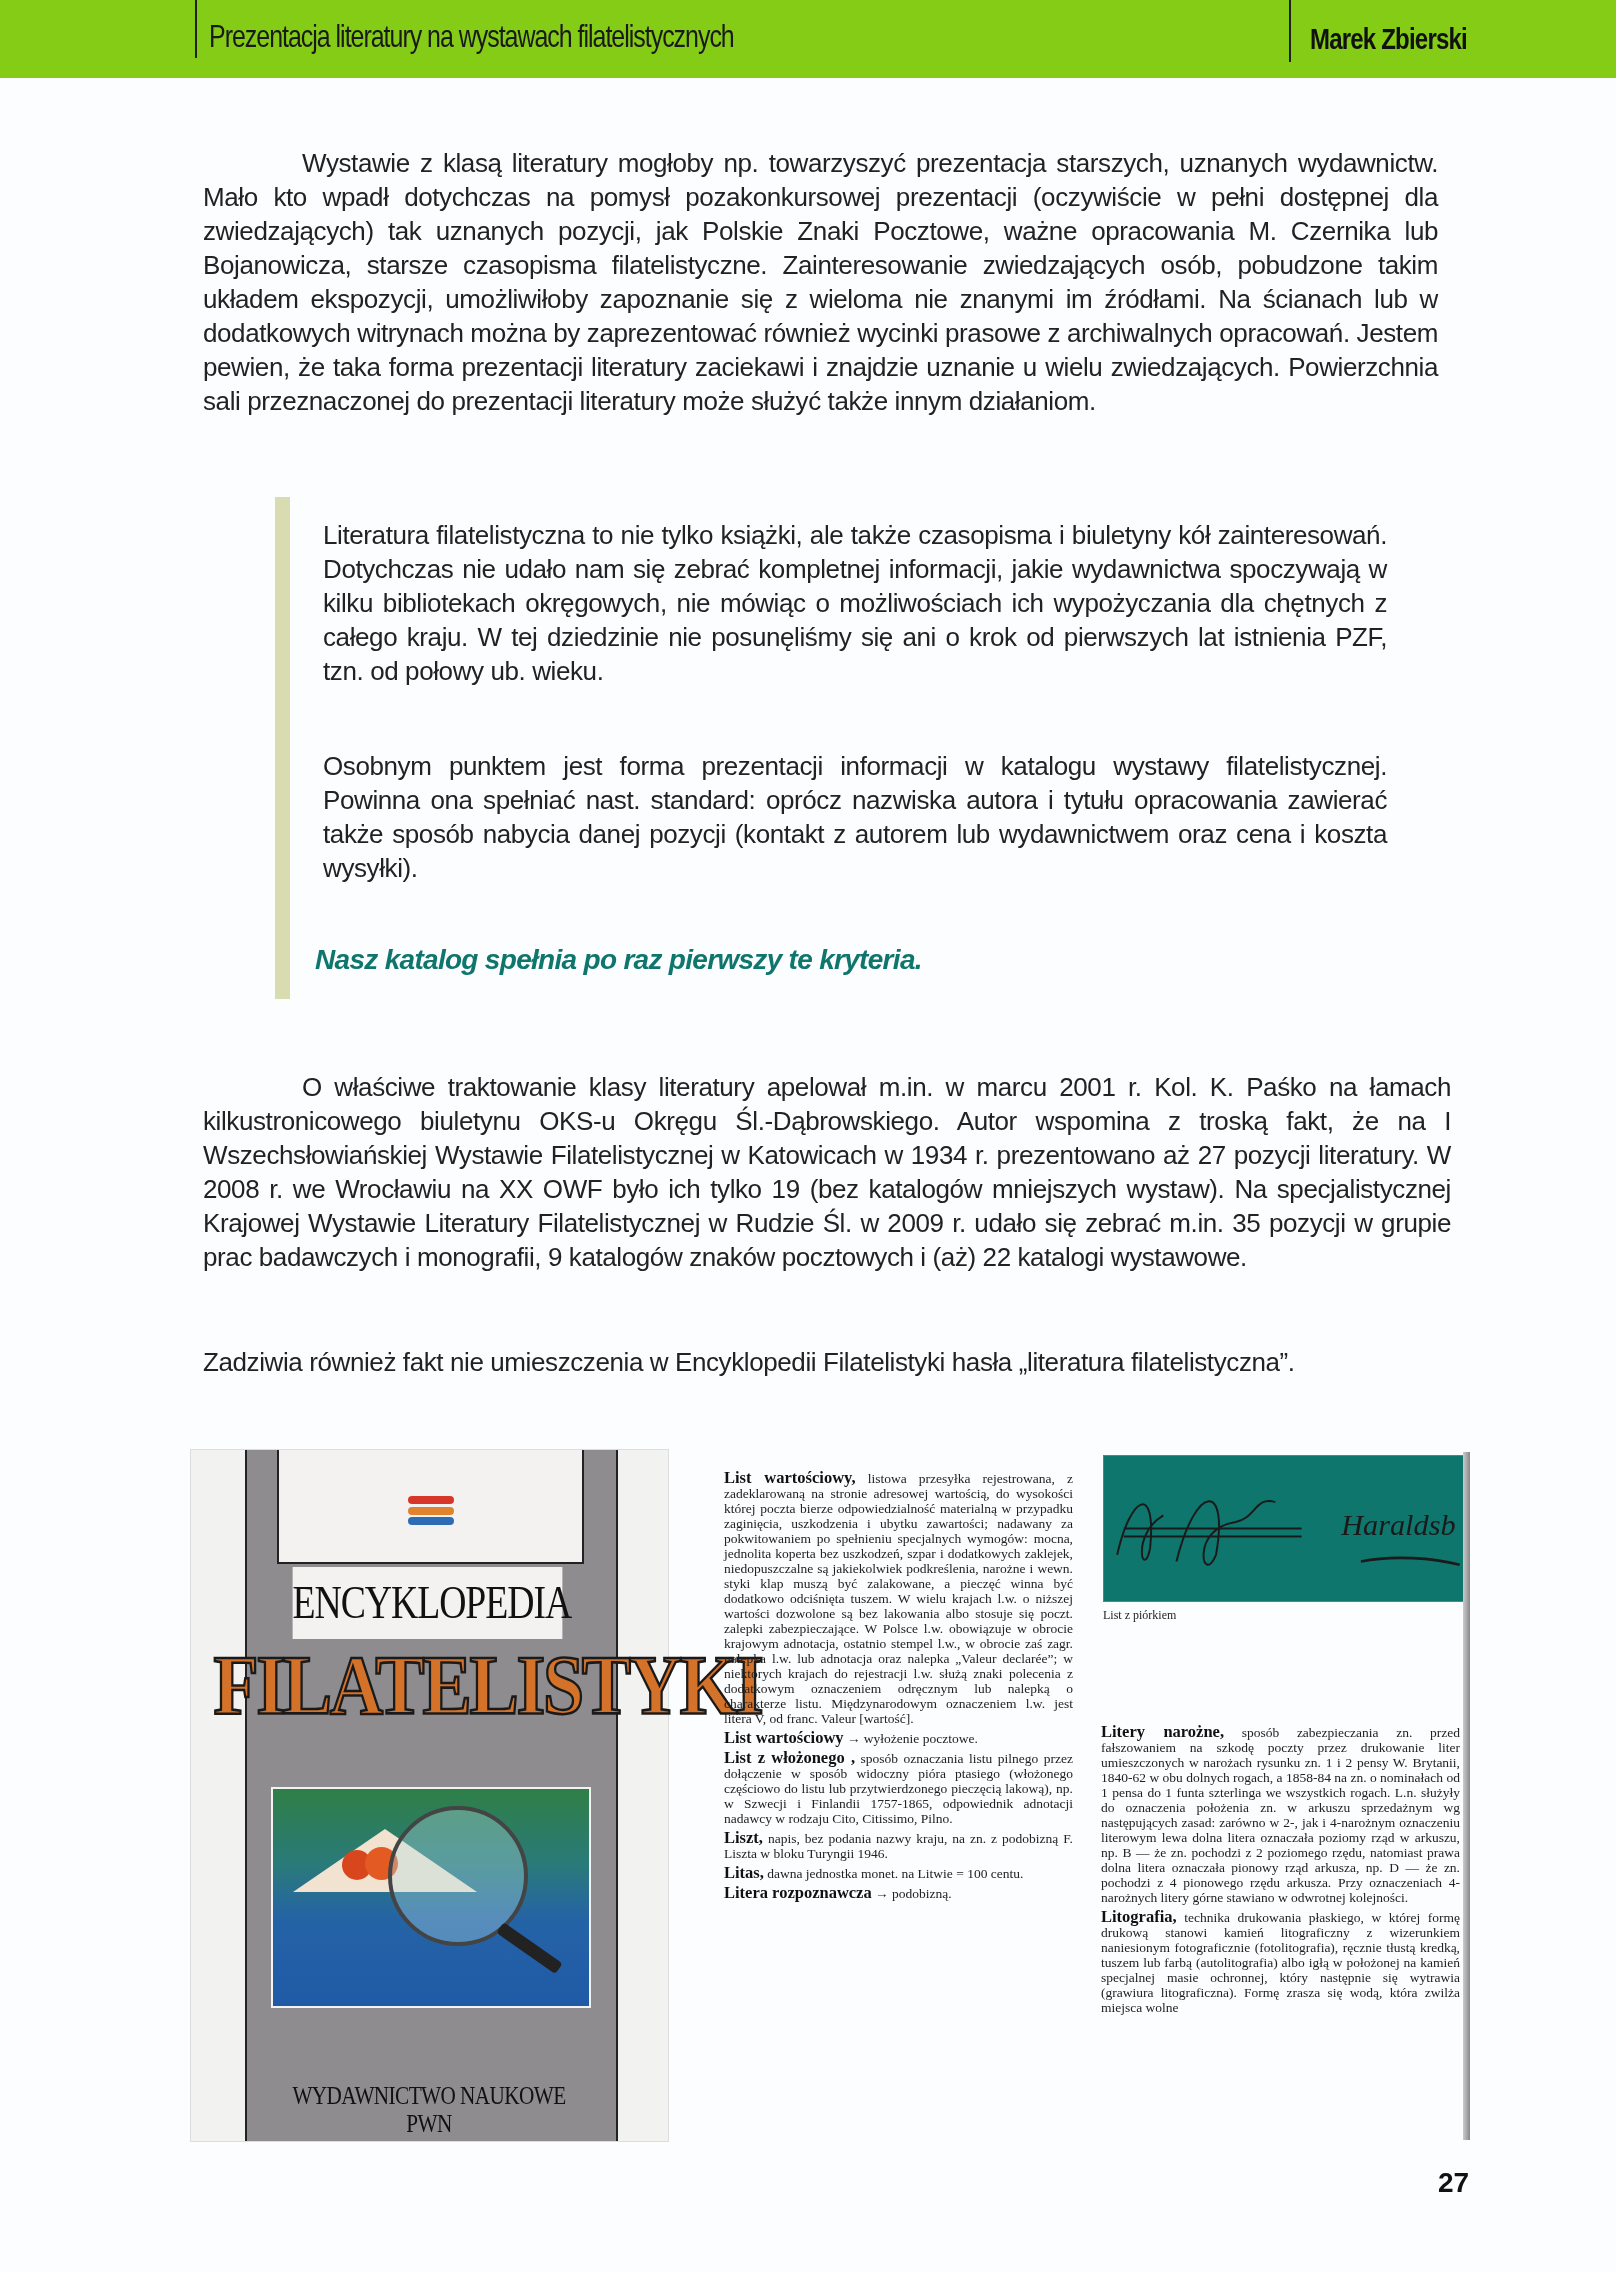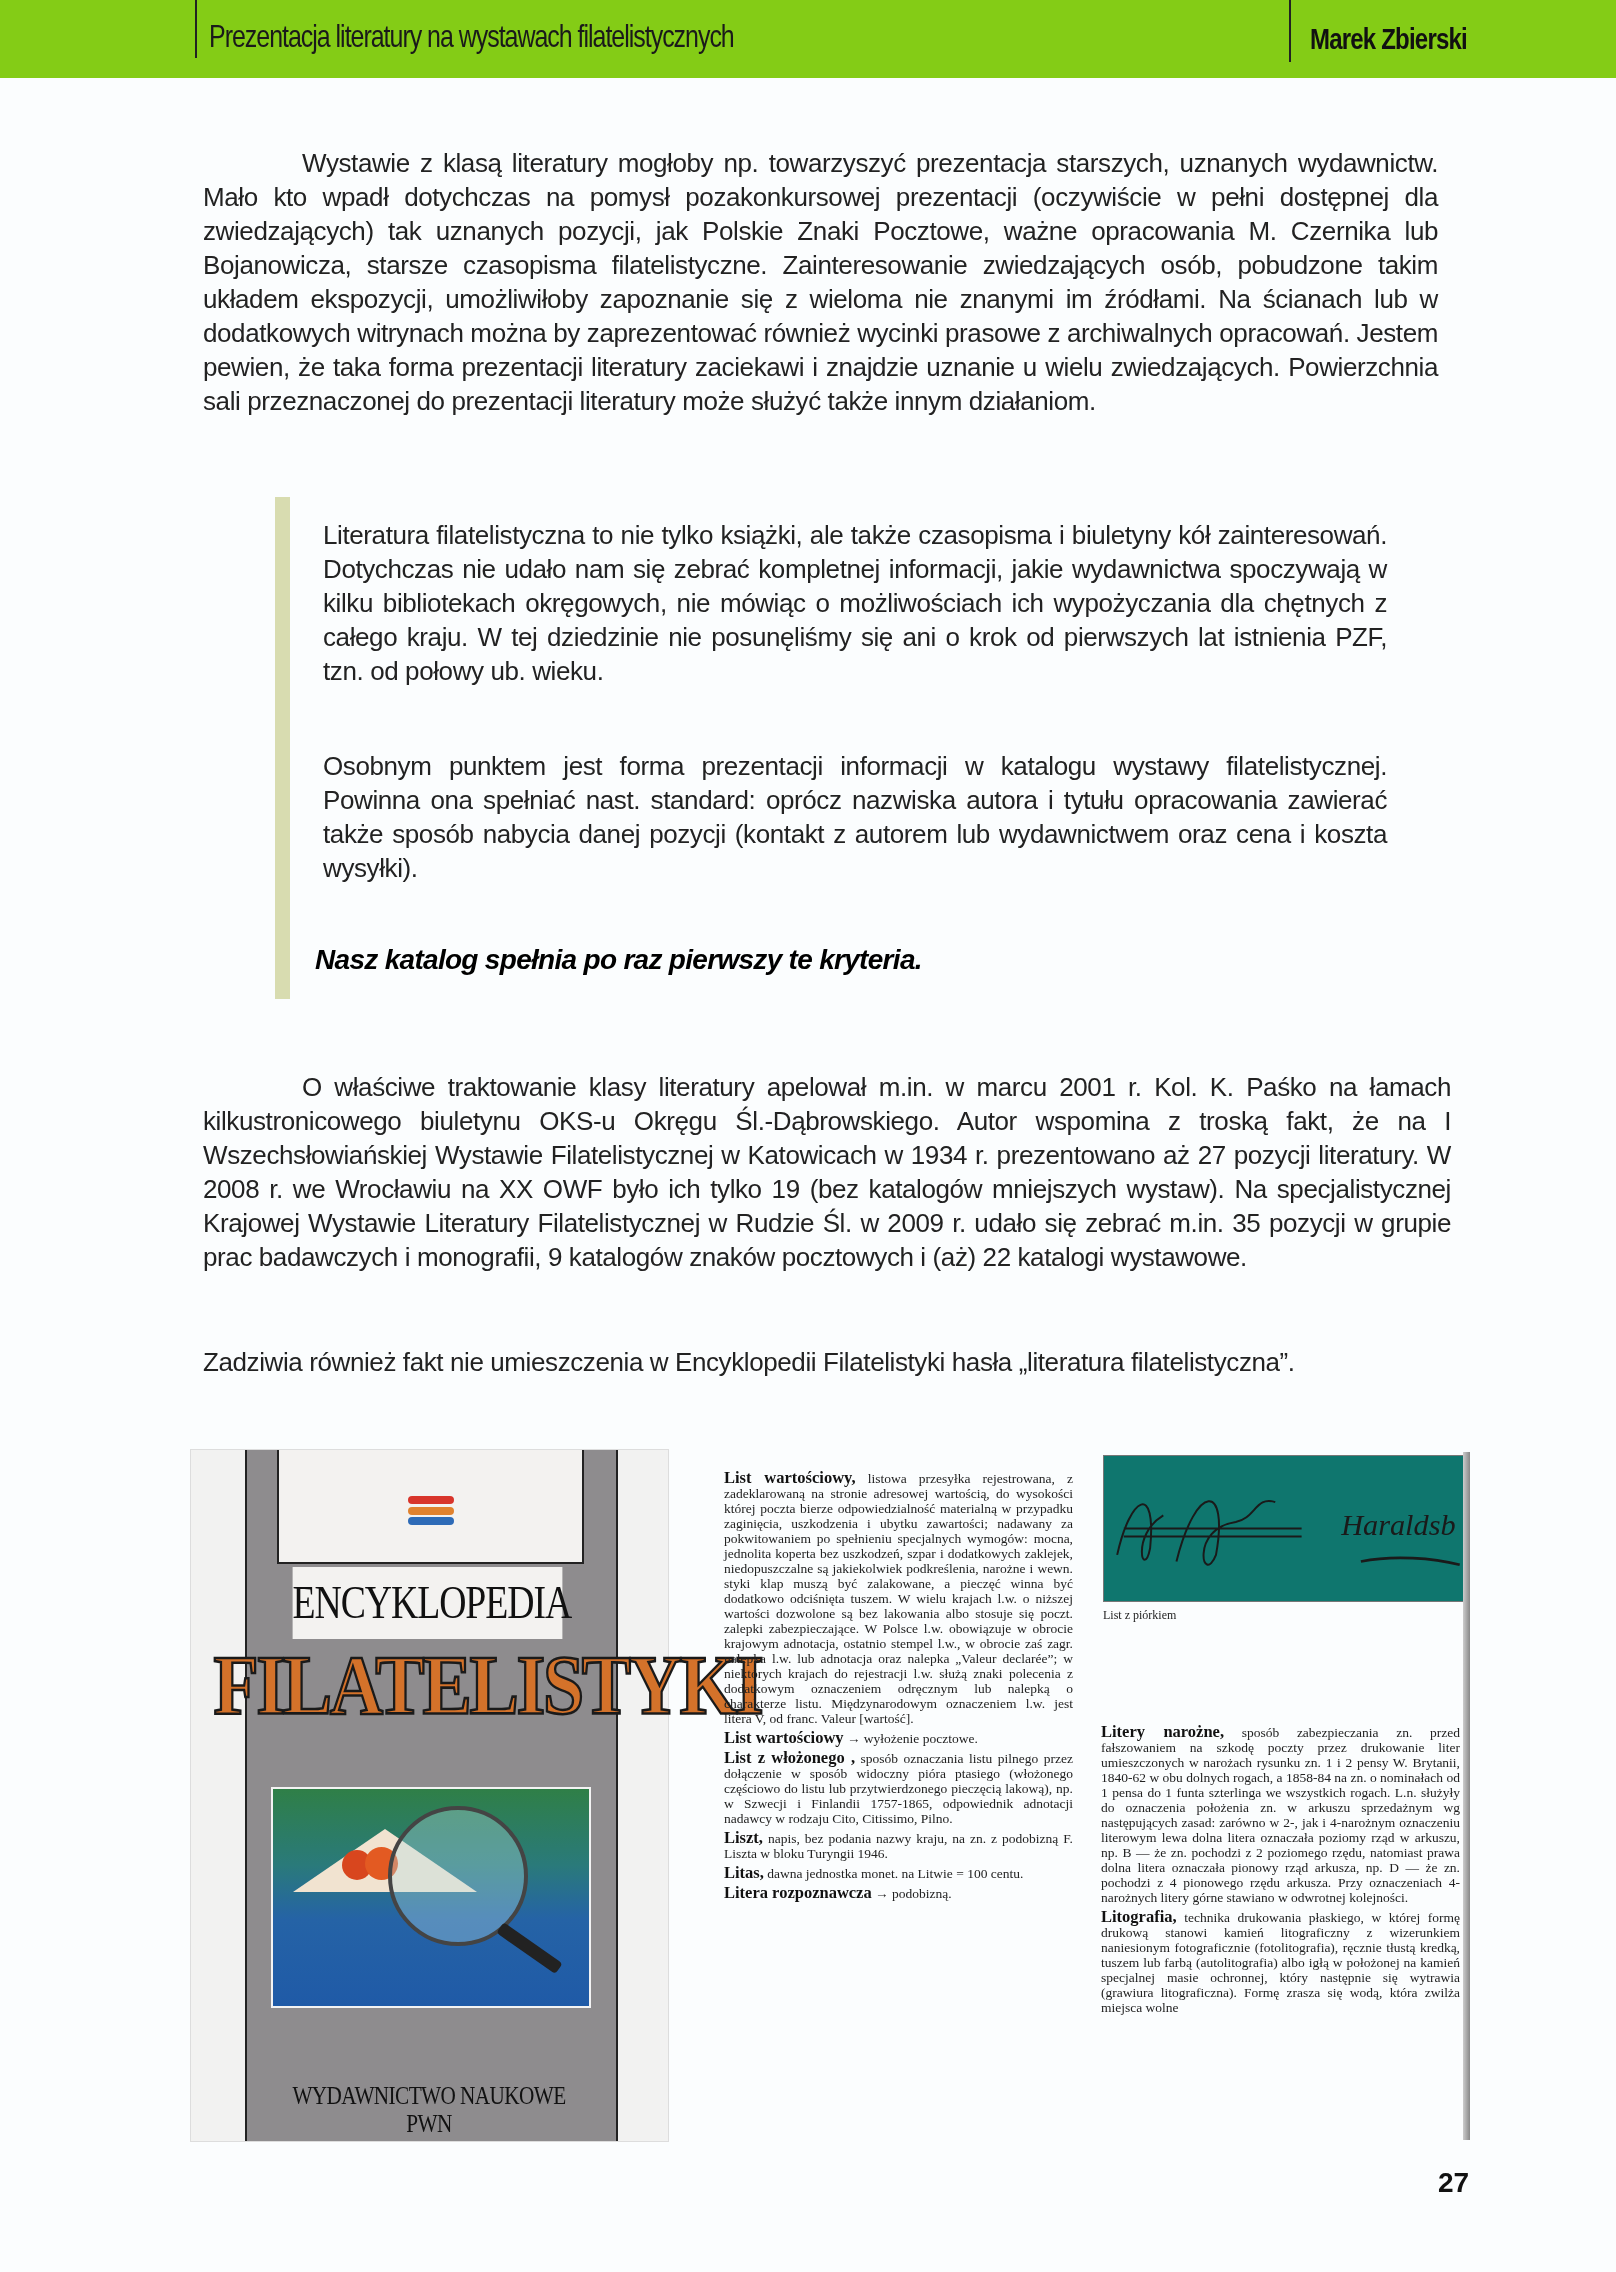--- a/index.html
+++ b/index.html
@@ -30,21 +30,21 @@
     letter-spacing:-0.4px; text-align:justify; text-align-last:left;
   }
   .body-text p { margin:8px; }
   .indent { text-indent:99px; }
   #p1 { left:195px; top:138px; width:1251px; }
   .quote-bar { position:absolute; left:275px; top:497px; width:14.5px; height:502px; background:#d8dcb0; }
   #q1 { left:315px; top:510px; width:1080px; }
   #q2 { left:315px; top:741px; width:1080px; }
   .emph {
     position:absolute; left:315px; top:944px; font-size:28px; font-weight:bold;
-    font-style:italic; color:#000000; letter-spacing:-0.7px; white-space:nowrap;
+    font-style:italic; color:#0f766e; letter-spacing:-0.7px; white-space:nowrap;
   }
   #p2 { left:195px; top:1062px; width:1264px; }
   #p3 { left:195px; top:1337px; width:1264px; text-align:left; }
 
   
   .fig-left {
     position:absolute; left:190px; top:1449px; width:477px; height:691px;
     background:#f2f2f1; border:0.7px solid #ddd;
   }
   .cover-gray { position:absolute; left:54px; top:0; width:369px; height:691px; background:#8e8c8e; border-left:2px solid #222; border-right:2px solid #222; }

